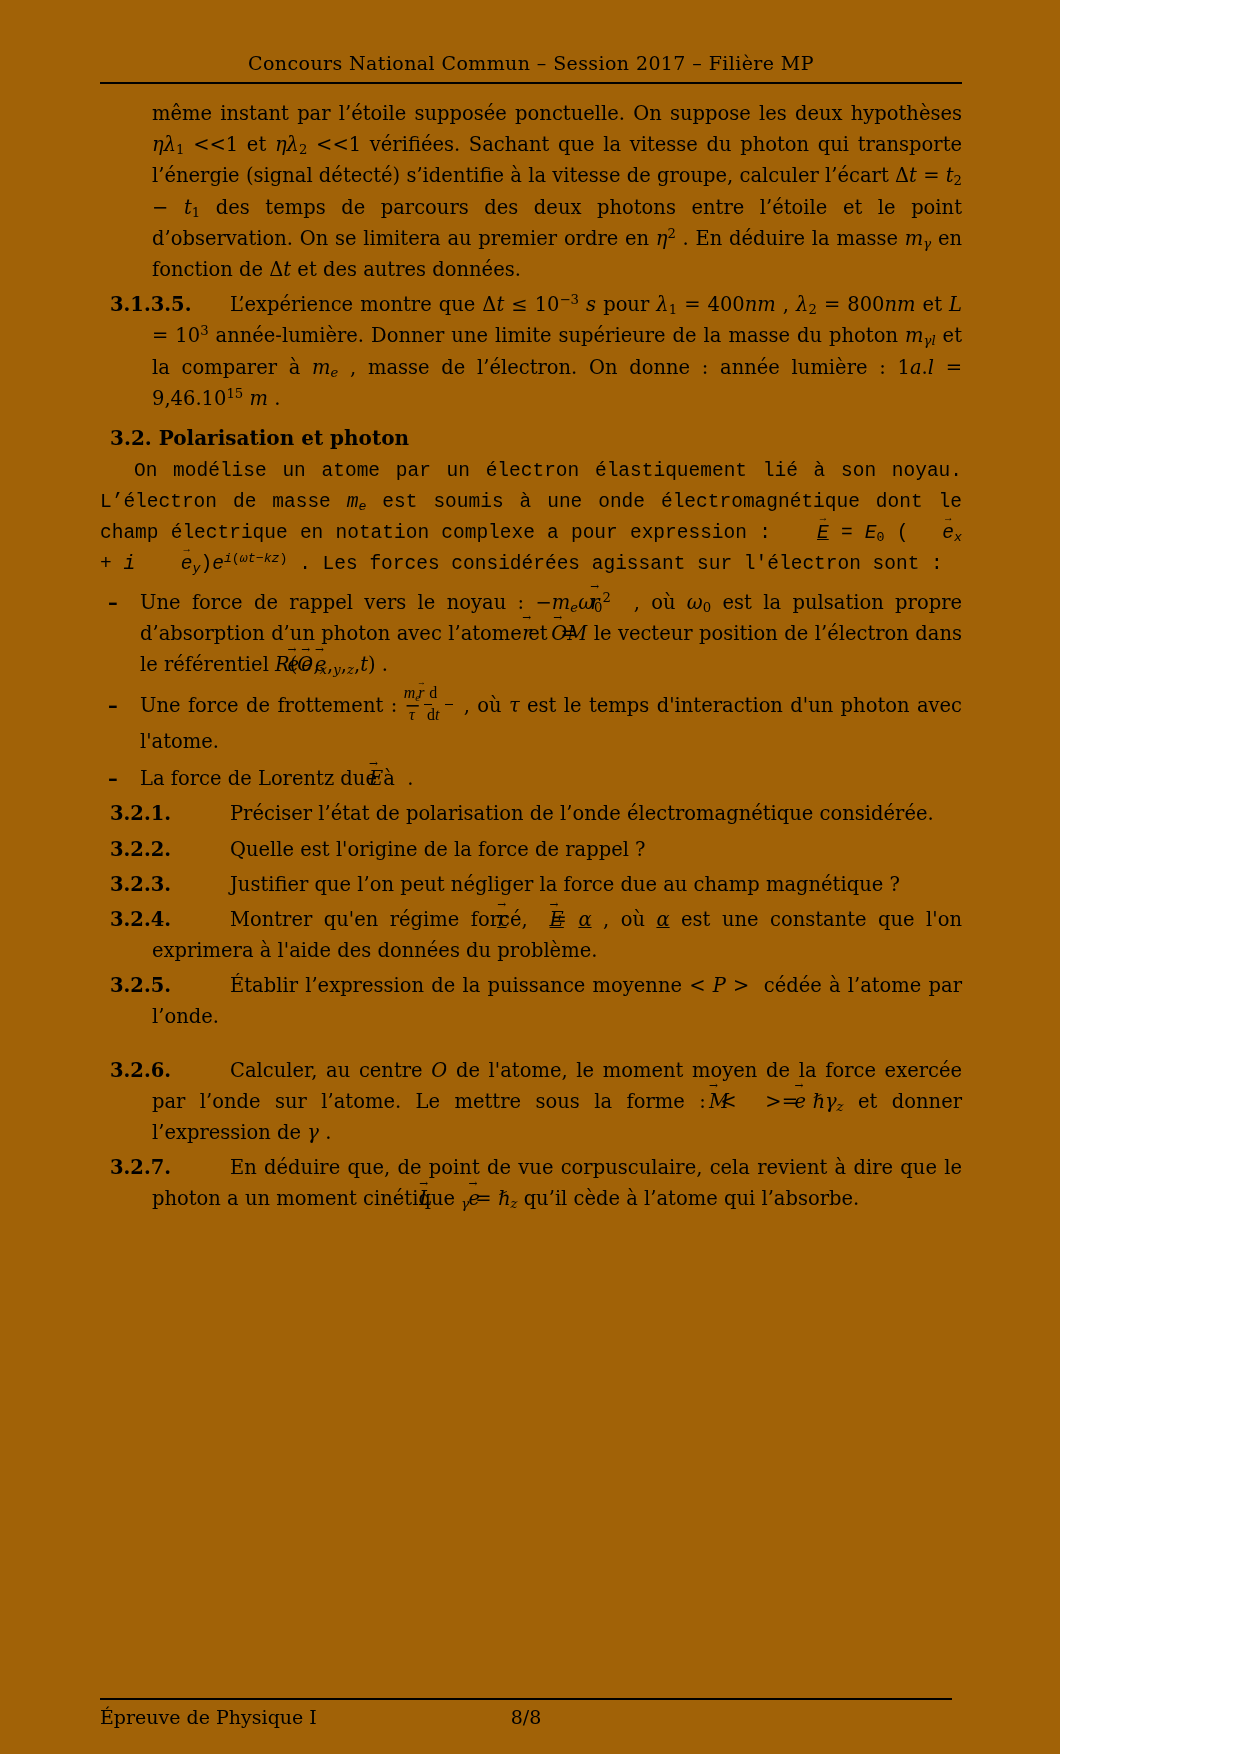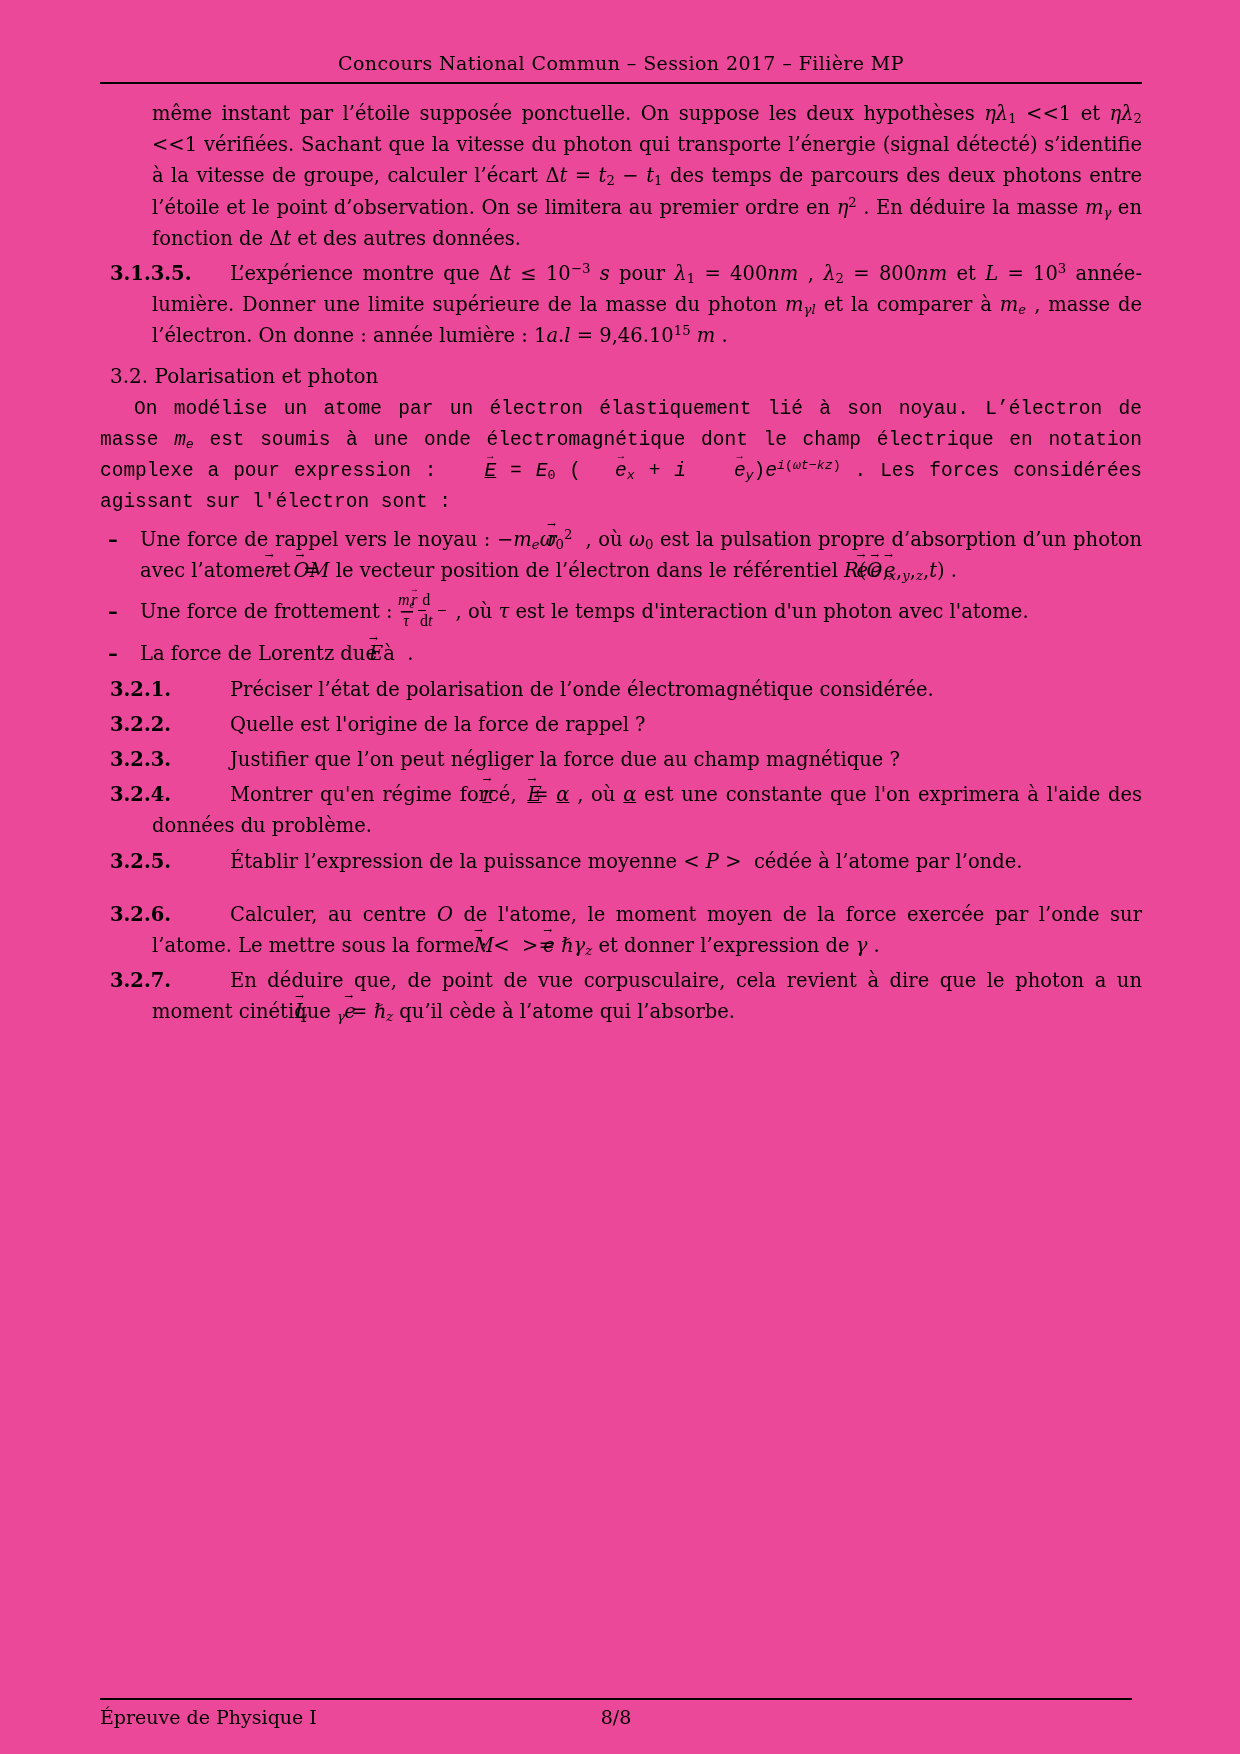--- a/index.html
+++ b/index.html
@@ -4,23 +4,23 @@
 <style>
   * { margin:0; padding:0; box-sizing:border-box; }
   html,body { background:#ffffff; }
   body {
     width:1240px; height:1754px;
     font-family:"DejaVu Serif", serif;
     color:#000;
   }
   .page {
     position:relative;
-    width:1240px; height:1754px;
+    width:1060px; height:1754px;
     padding:52px 98px 0 100px;
-    background:#ec4899;
+    background:#a16207;
   }
   .doc-header {
     text-align:center;
     font-size:19px;
     letter-spacing:0.4px;
     padding-bottom:8px;
   }
   .header-rule { border:none; border-top:2px solid #000; }
   .footer-rule { border:none; border-top:2px solid #000; }
 
@@ -29,21 +29,21 @@
   .para-intro { margin-left:52px; margin-top:14px; }
 
   .item { margin-left:52px; text-indent:-42px; margin-top:4px; }
   .qnum {
     font-weight:bold;
     display:inline-block;
     width:120px;
     text-indent:0;
   }
   .section-heading {
-    font-weight:normal;
+    font-weight:bold;
     font-size:20px;
     margin-left:10px;
     margin-top:8px;
     margin-bottom:0;
   }
   .para-model { text-indent:34px; margin-top:2px;font-family:Liberation Mono, monospace; }
   .para-plain { margin-top:2px; }
 
   .dash-item { margin-left:40px; text-indent:-32px; margin-top:6px; }
   .dash { display:inline-block; width:32px; text-indent:0; font-weight:bold; }

